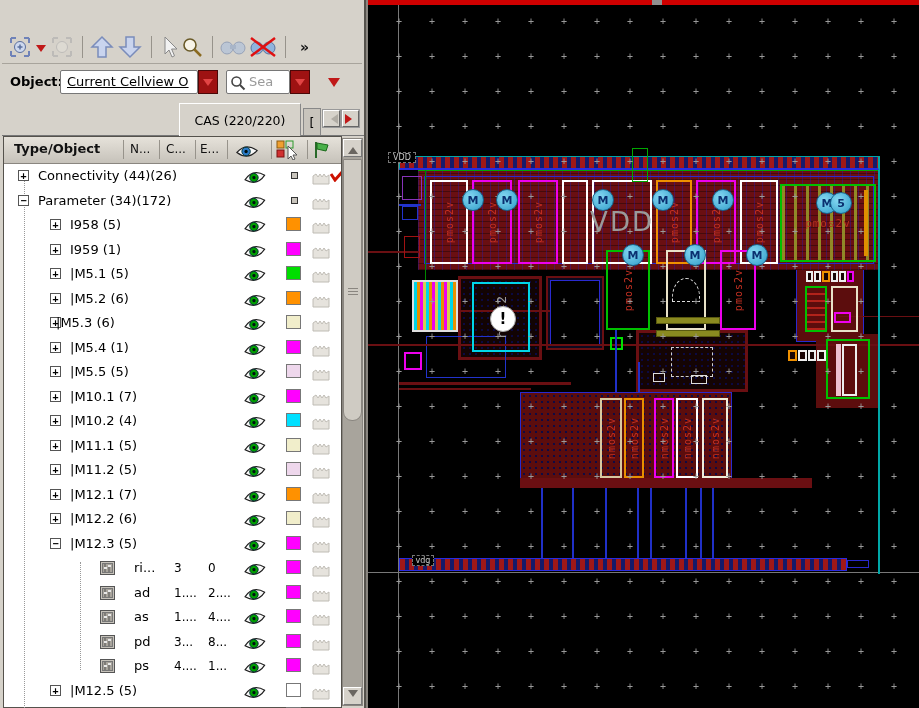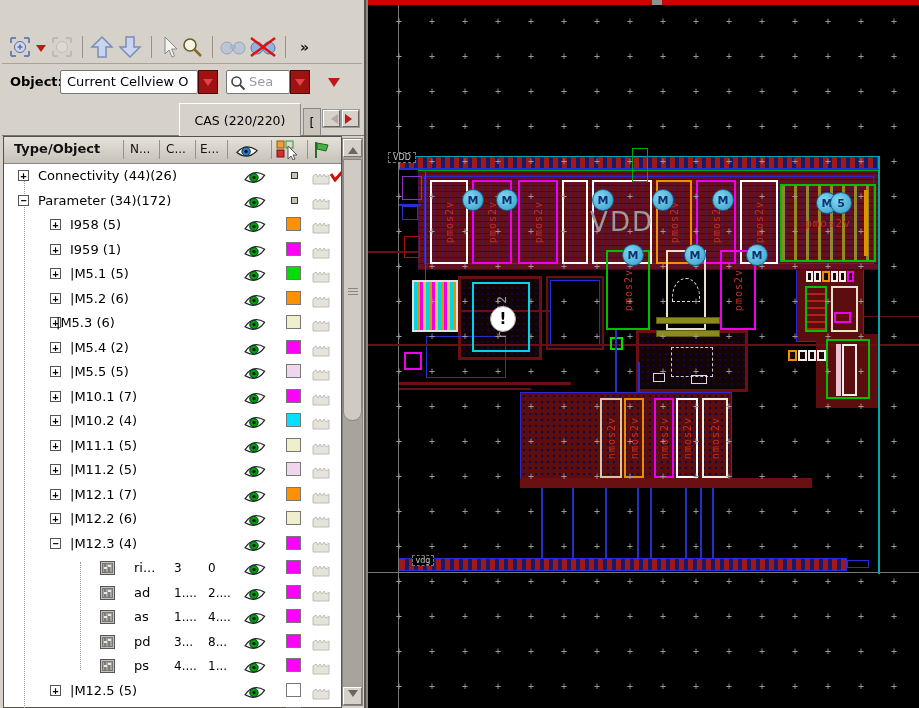--- a/index.html
+++ b/index.html
@@ -143,21 +143,21 @@
             <rect x="11" y="9" width="6" height="4" fill="#7a96c0"></rect>
             <path d="M2 2 L26 20 M26 2 L2 20" stroke="#e01010" stroke-width="2.5"></path>
           </svg>
         </span>
       <span class="tsep"></span>
       <span class="ovf">»</span>
     </div>
 
     <div class="scoperow">
       <span class="scopelbl">Object:</span>
-      <span class="combo" style="left:58px;top:4px;width:138px;height:24px;"><span>Current Cellview O</span></span>
+      <span class="combo" style="left:58px;top:4px;width:138px;height:24px;text-decoration:underline;"><span>Current Cellview O</span></span>
       <span class="redbtn" style="left:196px;top:4px;">
           <i></i>
         </span>
       <span class="combo" style="left:224px;top:4px;width:64px;height:24px;padding-left:22px;">
         <svg style="position:absolute;left:3px;top:4px;" width="16" height="16">
             <circle cx="6.5" cy="6.5" r="4.5" fill="none" stroke="#444" stroke-width="1.6"></circle>
             <path d="M10 10 L14.5 14.5" stroke="#444" stroke-width="2"></path>
           </svg>
         <span class="ghost">Sea</span>
       </span>
@@ -298,21 +298,21 @@
                 <circle cx="11" cy="7" r="4.6" fill="#00a000" stroke="#033"></circle>
                 <circle cx="11" cy="7" r="1.8" fill="#011"></circle>
               </svg></span>
             <span class="sw" style="background:#f1eecb"></span>
             <span class="tagi"><svg width="18" height="13">
                 <path d="M1 12 h16 v-9 l-3 2 -2 -3 -2 3 -2 -3 -2 3 -2 -3 -3 2 Z" fill="#e2dfd8" stroke="#b4b0a8"></path>
               </svg></span>
           </div>
           <div class="trow">
             <span class="exp" style="left:46px">+</span>
-            <span class="lbl" style="left:66px">|M5.4 (2)</span>
+            <span class="lbl" style="left:66px">|M5.4 (1)</span>
             <span class="eyeb"><svg width="22" height="13" viewBox="0 0 24 14">
                 <path d="M1 8 Q11 -3 23 6 Q13 17 1 8 Z" fill="#f8f8f8" stroke="#222" stroke-width="1.3"></path>
                 <circle cx="11" cy="7" r="4.6" fill="#00a000" stroke="#033"></circle>
                 <circle cx="11" cy="7" r="1.8" fill="#011"></circle>
               </svg></span>
             <span class="sw" style="background:#ff00ff"></span>
             <span class="tagi"><svg width="18" height="13">
                 <path d="M1 12 h16 v-9 l-3 2 -2 -3 -2 3 -2 -3 -2 3 -2 -3 -3 2 Z" fill="#e2dfd8" stroke="#b4b0a8"></path>
               </svg></span>
           </div>
@@ -402,21 +402,21 @@
                 <circle cx="11" cy="7" r="4.6" fill="#00a000" stroke="#033"></circle>
                 <circle cx="11" cy="7" r="1.8" fill="#011"></circle>
               </svg></span>
             <span class="sw" style="background:#f1eecb"></span>
             <span class="tagi"><svg width="18" height="13">
                 <path d="M1 12 h16 v-9 l-3 2 -2 -3 -2 3 -2 -3 -2 3 -2 -3 -3 2 Z" fill="#e2dfd8" stroke="#b4b0a8"></path>
               </svg></span>
           </div>
           <div class="trow">
             <span class="exp" style="left:46px">−</span>
-            <span class="lbl" style="left:66px">|M12.3 (4)</span>
+            <span class="lbl" style="left:66px">|M12.3 (5)</span>
             <span class="eyeb"><svg width="22" height="13" viewBox="0 0 24 14">
                 <path d="M1 8 Q11 -3 23 6 Q13 17 1 8 Z" fill="#f8f8f8" stroke="#222" stroke-width="1.3"></path>
                 <circle cx="11" cy="7" r="4.6" fill="#00a000" stroke="#033"></circle>
                 <circle cx="11" cy="7" r="1.8" fill="#011"></circle>
               </svg></span>
             <span class="sw" style="background:#ff00ff"></span>
             <span class="tagi"><svg width="18" height="13">
                 <path d="M1 12 h16 v-9 l-3 2 -2 -3 -2 3 -2 -3 -2 3 -2 -3 -3 2 Z" fill="#e2dfd8" stroke="#b4b0a8"></path>
               </svg></span>
           </div>

